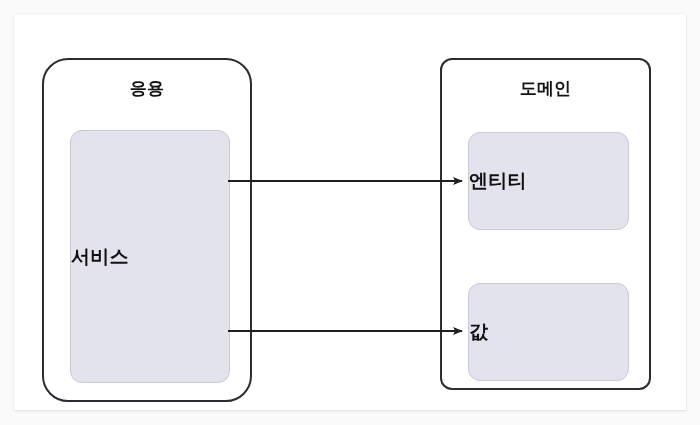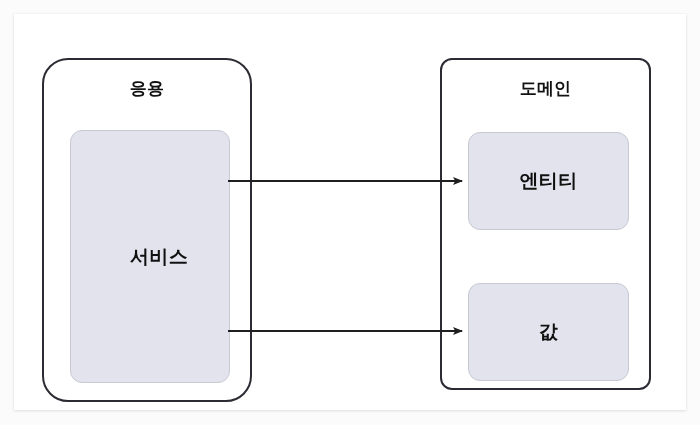--- a/index.html
+++ b/index.html
@@ -50,21 +50,21 @@
   }
   
   .node {
     position: absolute;
     box-sizing: border-box;
     background: #e3e3ee;
     border: 1px solid #c9c9d4;
     border-radius: 12px;
     display: flex;
     align-items: center;
-    justify-content: center;
+    justify-content: flex-start;
   }
   .node-label {
     font-size: 19px;
     font-weight: 700;
     color: #101010;
     letter-spacing: 0.3px;
   }
   .edges {
     position: absolute;
     left: 0;
@@ -77,21 +77,21 @@
 </head>
 <body>
 
 <div id="canvas">
 
   <div class="card">
 
     <div class="group" style="left:28px; top:44px; width:210px; height:344px;border-radius:26px;">
       <div class="group-title" style="top:20px;">응용</div>
 
-      <div class="node" style="left:26px; top:70px; width:160px; height:253px;padding-left:18px;">
+      <div class="node" style="left:26px; top:70px; width:160px; height:253px;">
         <span class="node-label">서비스</span>
       </div>
     </div>
 
     <div class="group" style="left:426px; top:44px; width:211px; height:332px;padding-left:31px;">
       <div class="group-title" style="top:20px;">도메인</div>
 
       <div class="node" style="left:26px; top:72px; width:161px; height:98px;">
         <span class="node-label">엔티티</span>
       </div>

